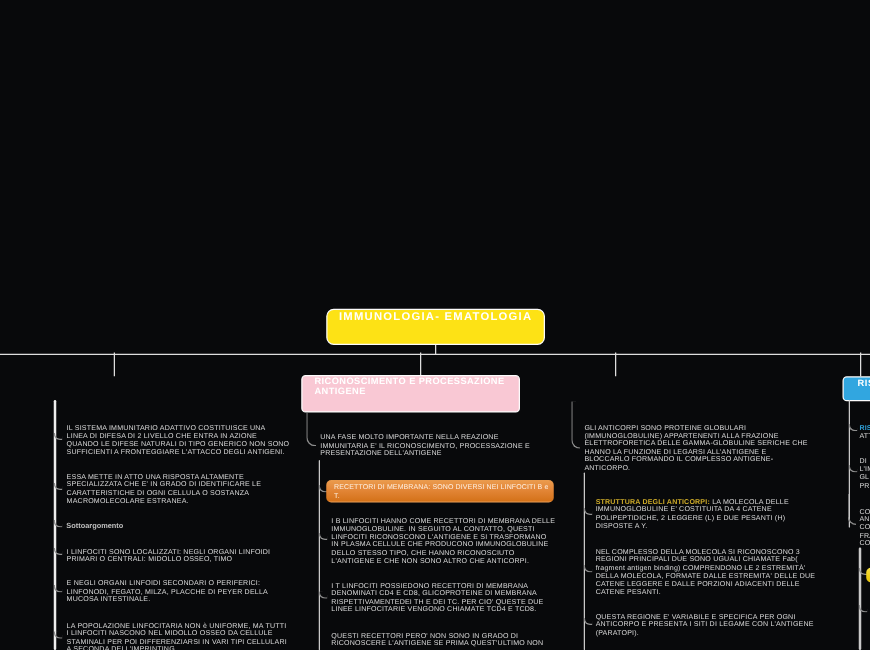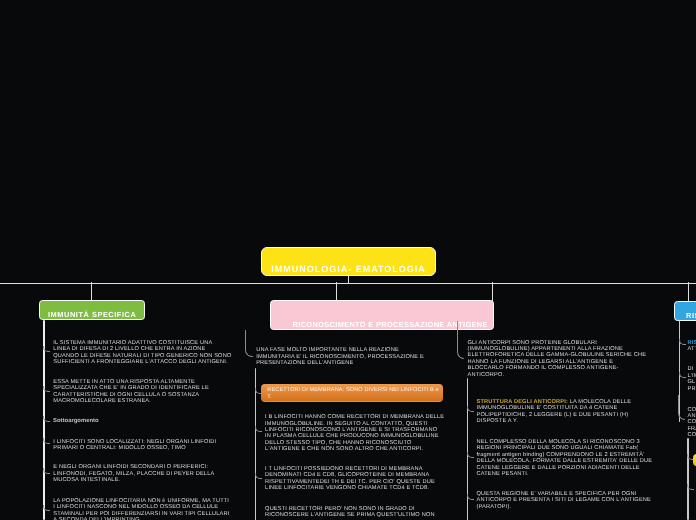--- a/index.html
+++ b/index.html
@@ -5,31 +5,31 @@
 <style>
   html,body{margin:0;padding:0;}
   body{width:696px;height:520px;background:#08090b;overflow:hidden;
        font-family:"Liberation Sans",sans-serif;
        -webkit-font-smoothing:antialiased;
        text-rendering:geometricPrecision;}
   .stage{position:relative;width:696px;height:520px;overflow:hidden;opacity:0.999;}
 
   
   .node{position:absolute;border-radius:3.5px;border:1.7px solid #fcfcfc;
-        box-sizing:border-box;display:flex;align-items:flex-end;}
+        box-sizing:border-box;display:flex;align-items:flex-start;}
   .node .lbl{color:#ffffff;font-weight:bold;display:block;opacity:.999;}
 
   #root{left:260.8px;top:247px;width:175.4px;height:29.2px;background:#fde215;
         justify-content:center;border-radius:6px;}
   #root .lbl{font-size:9px;letter-spacing:1px;text-align:center;line-height:11px;}
 
   #n-green{left:38.8px;top:299.8px;width:105.8px;height:20.6px;background:#7ebd42;padding-left:8.2px;}
   #n-green .lbl{font-size:7.4px;letter-spacing:.55px;}
 
-  #n-pink{left:240.6px;top:300.4px;width:224px;height:29.2px;background:#f9c8d4;padding-left:22px;margin-left:29px;}
+  #n-pink{left:240.6px;top:300.4px;width:175px;height:29.2px;background:#f9c8d4;padding-left:10px;}
   #n-pink .lbl{font-size:7.4px;letter-spacing:.35px;line-height:7.8px;}
 
   #n-red{left:452.2px;top:300.5px;width:79px;height:20.4px;background:#e2195c;padding-left:7px;}
   #n-red .lbl{font-size:7.4px;letter-spacing:.55px;}
 
   #n-blue{left:674px;top:300.5px;width:122px;height:20.4px;background:#31a6e0;padding-left:11px;}
   #n-blue .lbl{font-size:7.4px;letter-spacing:.55px;white-space:nowrap;}
 
   
   .vstub{position:absolute;background:#dedede;width:1.3px;}
@@ -66,23 +66,20 @@
     <span class="lbl">IMMUNOLOGIA- EMATOLOGIA</span>
   </div>
 
   <div class="vstub" style="left:348.1px;top:276px;height:8px;"></div>
   <div class="hbus" style="left:-2px;top:282.6px;width:700px;"></div>
   <div class="vstub" style="left:91.2px;top:282px;height:19px;"></div>
   <div class="vstub" style="left:336.2px;top:282px;height:19px;"></div>
   <div class="vstub" style="left:492.2px;top:282px;height:19px;"></div>
   <div class="vstub" style="left:688.2px;top:282px;height:19px;"></div>
 
-  <div class="node" id="n-green">
-    <span class="lbl">IMMUNITÀ SPECIFICA</span>
-  </div>
   <div class="trunk bright" style="left:43.3px;top:320px;height:200px;"></div>
 
   <div class="tick" style="left:43.3px;top:346px;"></div>
   <div class="txt" style="left:53.3px;top:339.6px;width:190px;">IL SISTEMA IMMUNITARIO ADATTIVO COSTITUISCE UNA
 LINEA DI DIFESA DI 2 LIVELLO CHE ENTRA IN AZIONE
 QUANDO LE DIFESE NATURALI DI TIPO GENERICO NON SONO
 SUFFICIENTI A FRONTEGGIARE L'ATTACCO DEGLI ANTIGENI.</div>
 
   <div class="tick" style="left:43.3px;top:386px;"></div>
   <div class="txt" style="left:53.3px;top:378.6px;width:190px;">ESSA METTE IN ATTO UNA RISPOSTA ALTAMENTE

